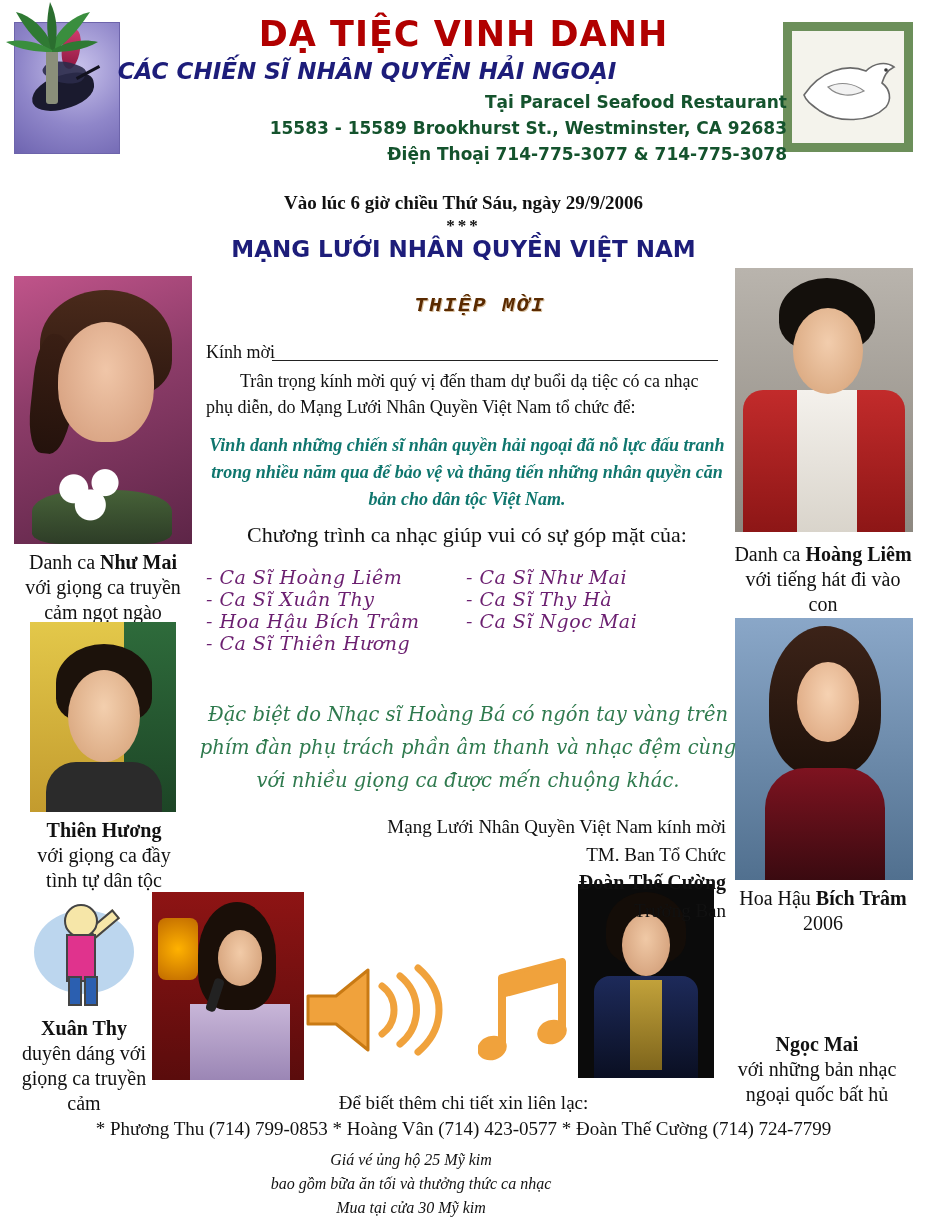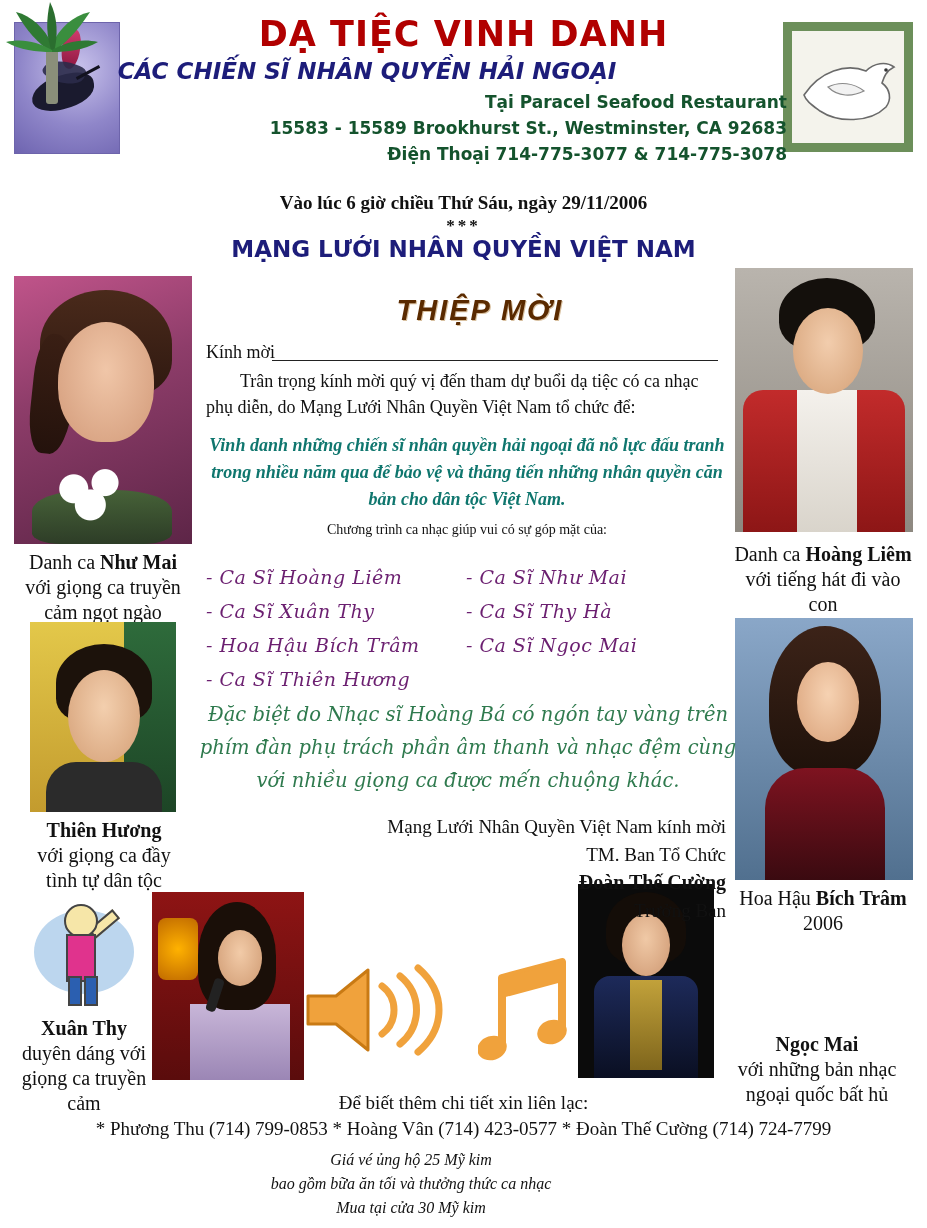--- a/index.html
+++ b/index.html
@@ -89,24 +89,24 @@
     font-weight: bold;
     font-size: 23px;
     color: #1d1d7a;
   }
   .thiepmoi {
     position: absolute;
     top: 294px;
     left: 220px;
     width: 520px;
     text-align: center;
-    font-family: Liberation Sans, sans-serif;
+    font-family: Liberation Mono, monospace;
     font-weight: bold;
     font-style: italic;
-    font-size: 29px;
+    font-size: 21px;
     letter-spacing: 2px;
     color: #5a2a00;
     text-shadow: 1px 1px 0 #d8c0a0;
   }
 
   
   .photo {
     position: absolute;
     background: #ddd;
     overflow: hidden;
@@ -276,25 +276,25 @@
     text-indent: 34px;
   }
   .para-italic {
     position: absolute; left: 206px; top: 432px; width: 522px;
     text-align: center; font-family: "Liberation Serif", serif;
     font-style: italic; font-weight: bold; font-size: 18px; line-height: 1.5;
     color: #0f766e;
   }
   .chuong-trinh {
     position: absolute; left: 206px; top: 522px; width: 522px;
-    text-align: center; font-family: "Liberation Serif", serif; font-size: 14px;
+    text-align: center; font-family: "Liberation Serif", serif; font-size: 22px;
   }
   .singers {
     position: absolute; left: 206px; top: 566px; width: 520px;
-    display: grid; grid-template-columns: 1fr 1fr; row-gap: 12px;
+    display: grid; grid-template-columns: 1fr 1fr; row-gap: 0;
   }
   .singer {
     font-family: "DejaVu Serif", serif;
     font-style: italic; font-size: 19px; color: #6b1f70; letter-spacing: .5px;
   }
   .dac-biet {
     position: absolute; left: 198px; top: 698px; width: 540px;
     text-align: center; font-family: "DejaVu Serif", serif; font-style: italic;
     font-size: 19.5px; line-height: 1.7; color: #2f7a4e;
   }
@@ -338,21 +338,21 @@
       <circle cx="92" cy="33" r="1.8" fill="#333"></circle>
     </svg>
   </div>
 
   <div class="hdr-title">DẠ TIỆC VINH DANH</div>
   <div class="hdr-sub">CÁC CHIẾN SĨ NHÂN QUYỀN HẢI NGOẠI</div>
   <div class="hdr-line hdr-l1">Tại Paracel Seafood Restaurant</div>
   <div class="hdr-line hdr-l2">15583 - 15589 Brookhurst St., Westminster, CA 92683</div>
   <div class="hdr-line hdr-l3">Điện Thoại 714-775-3077 &amp; 714-775-3078</div>
 
-  <div class="hdr-date">Vào lúc 6 giờ chiều Thứ Sáu, ngày 29/11/2006</div>
+  <div class="hdr-date">Vào lúc 6 giờ chiều Thứ Sáu, ngày 29/9/2006</div>
   <div class="hdr-stars">***</div>
   <div class="hdr-org">MẠNG LƯỚI NHÂN QUYỀN VIỆT NAM</div>
   <div class="thiepmoi">THIỆP MỜI</div>
 
   <div class="photo" id="photo-nhu-mai">
     <div class="hair"></div>
     <div class="hairside"></div>
     <div class="face"></div>
     <div class="leaf"></div>
     <div class="flowers"></div>

